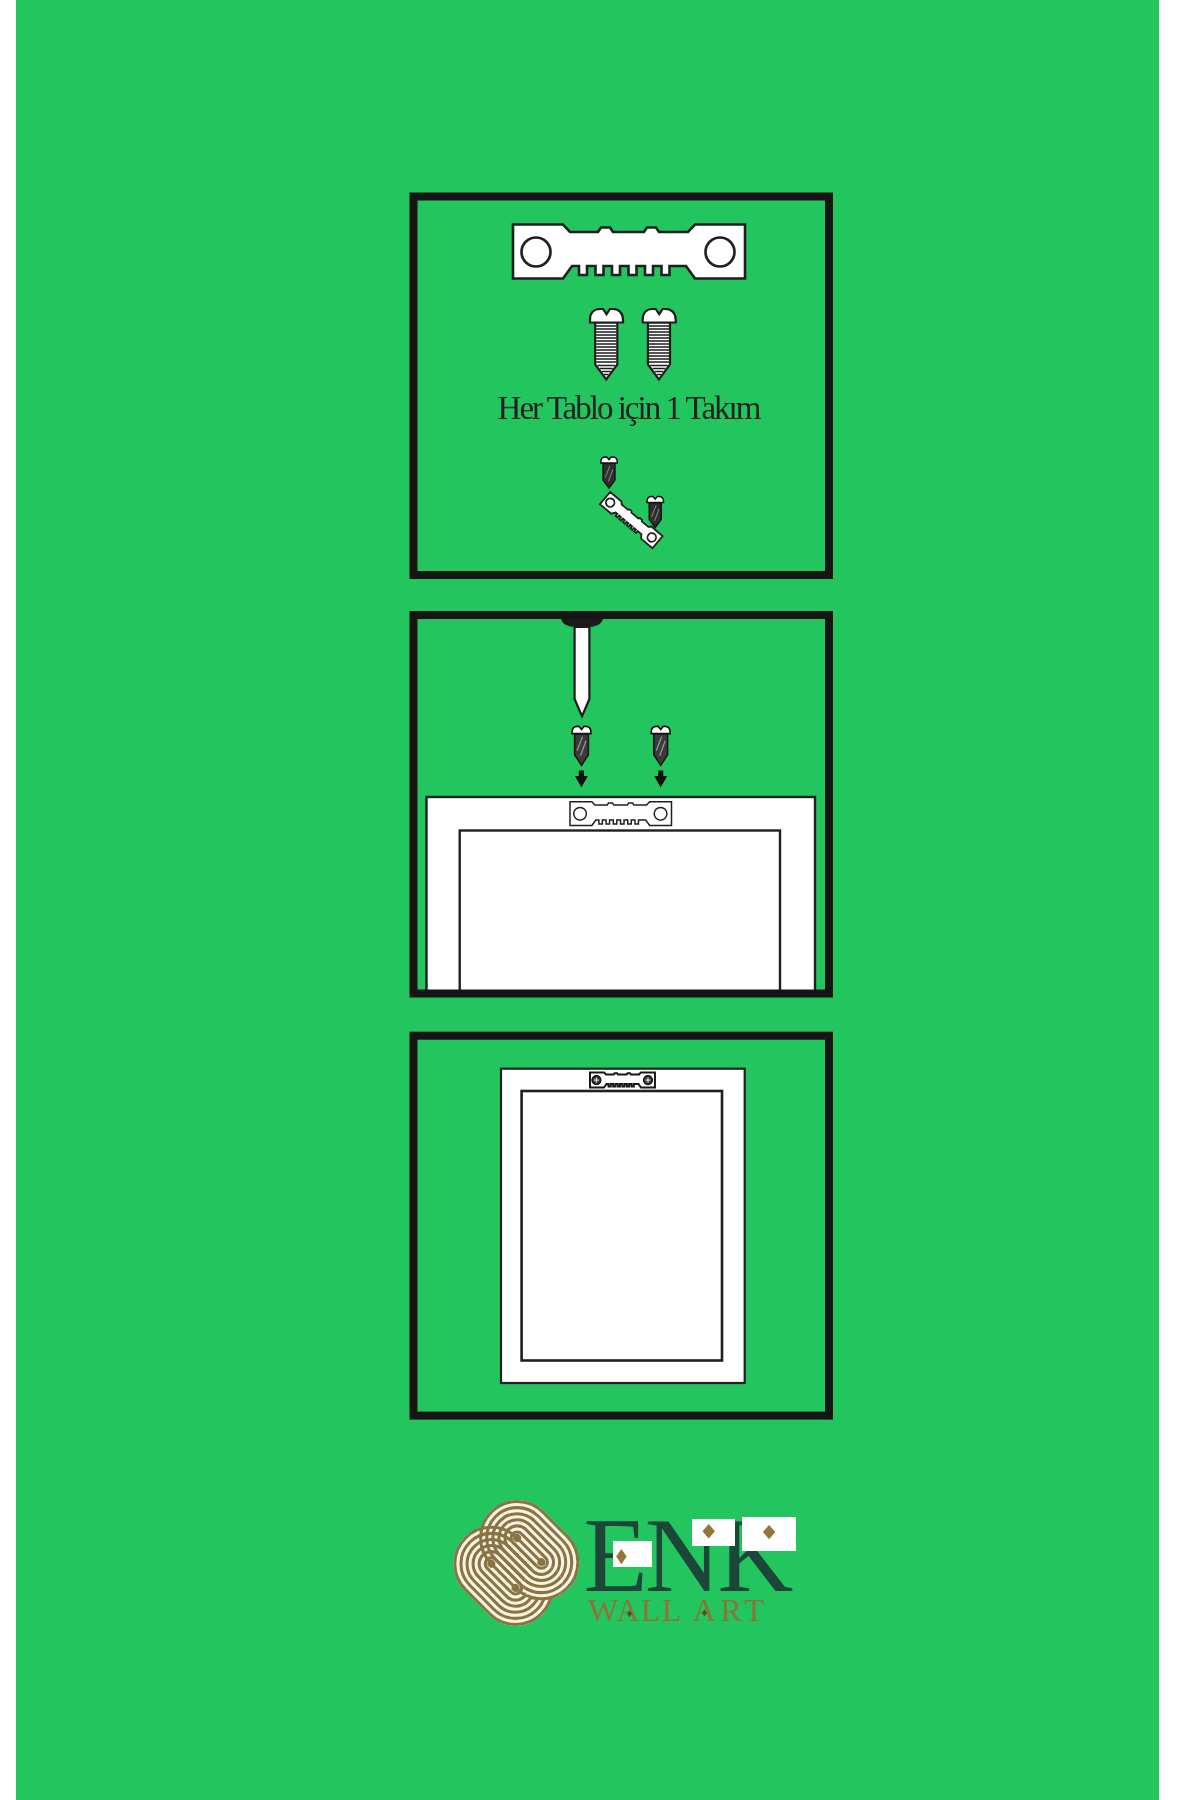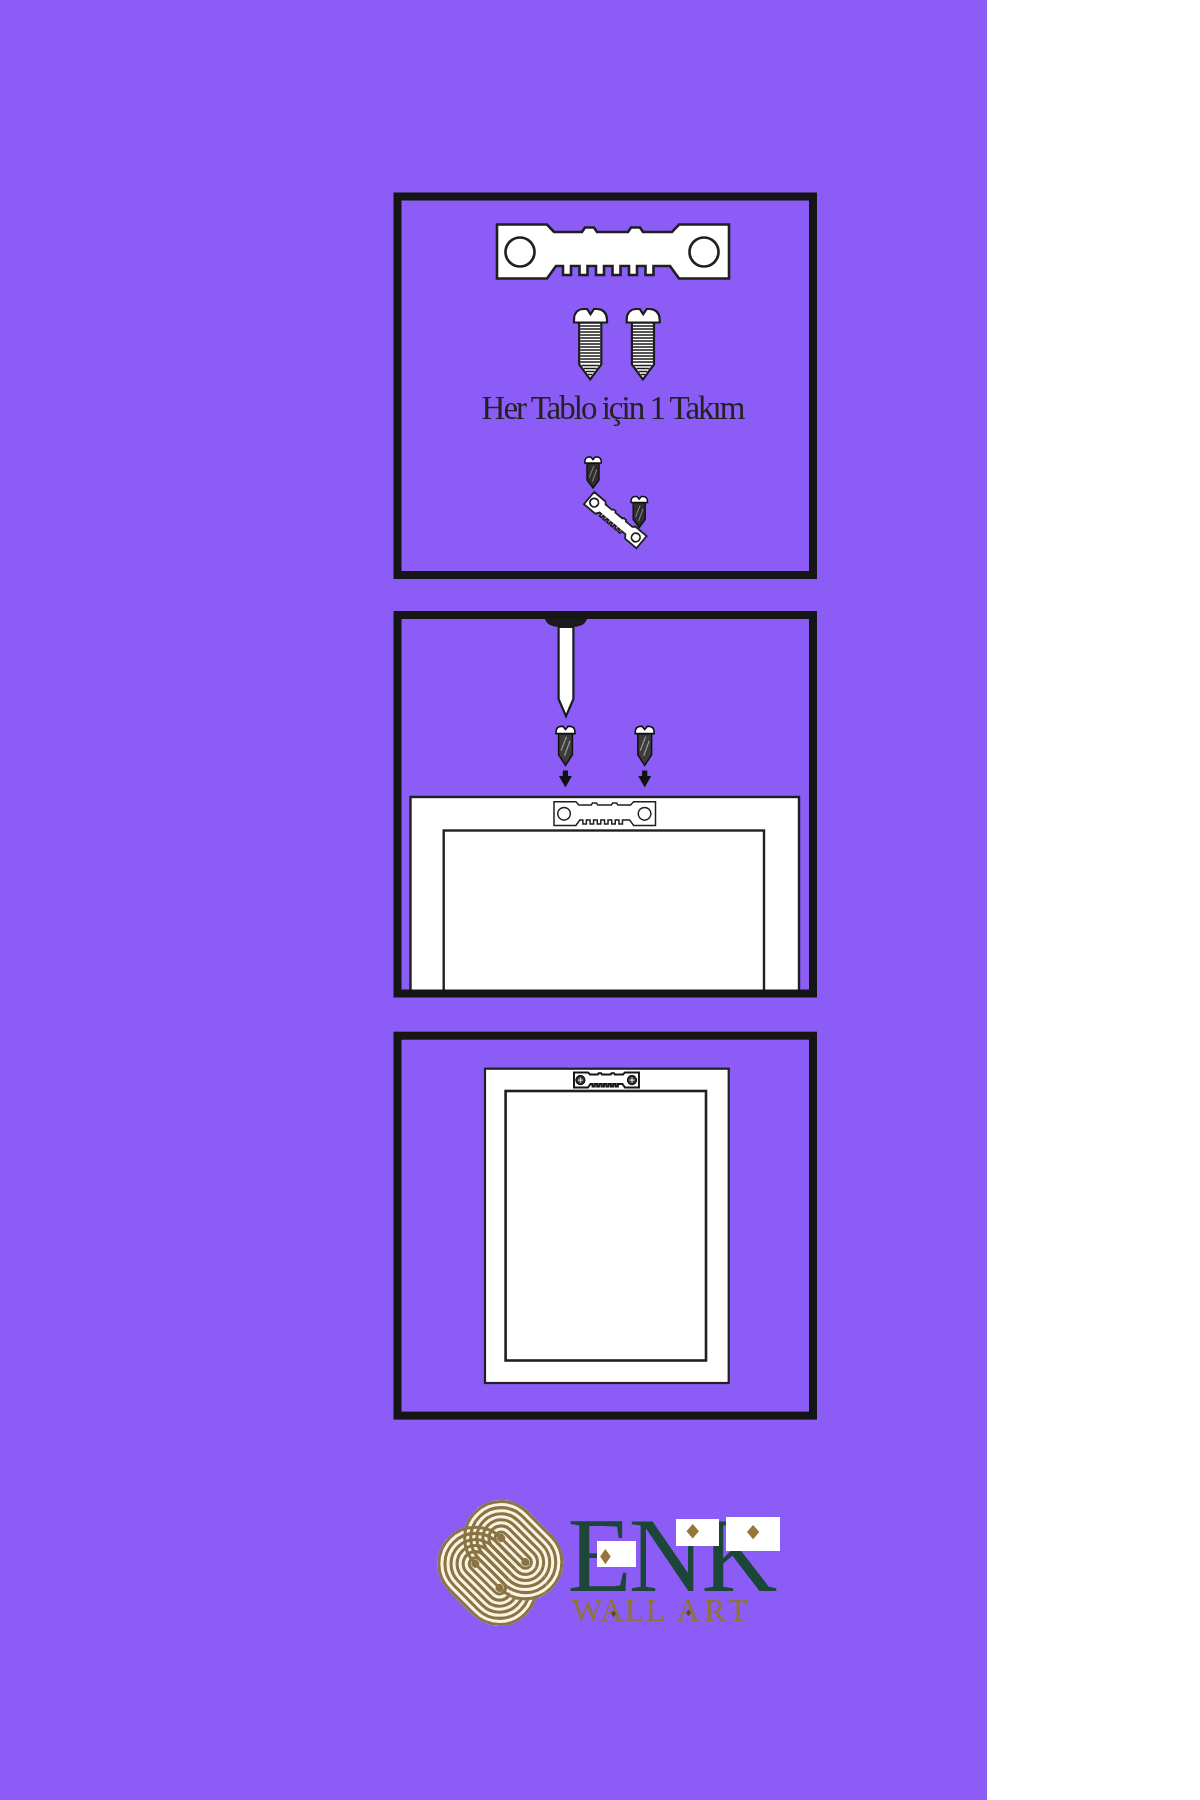--- a/index.html
+++ b/index.html
@@ -1,17 +1,17 @@
 <!DOCTYPE html>
 <html><head>
 <meta charset="utf-8">
 <style>
   html,body{margin:0;padding:0;background:#ffffff;}
-  #page{position:relative;width:987px;height:1800px;background:#8b5cf6;overflow:hidden;
-        font-family:"Liberation Serif", serif;}
+  #page{position:relative;width:1143px;height:1800px;background:#22c55e;overflow:hidden;
+        font-family:"Liberation Serif", serif;margin-left:16px;}
   svg{position:absolute;left:0;top:0;}
 </style>
 </head>
 <body>
 
 <div id="page">
 <svg width="1200" height="1800" viewBox="0 0 1200 1800">
   <defs>
 
     <g id="hanger">

